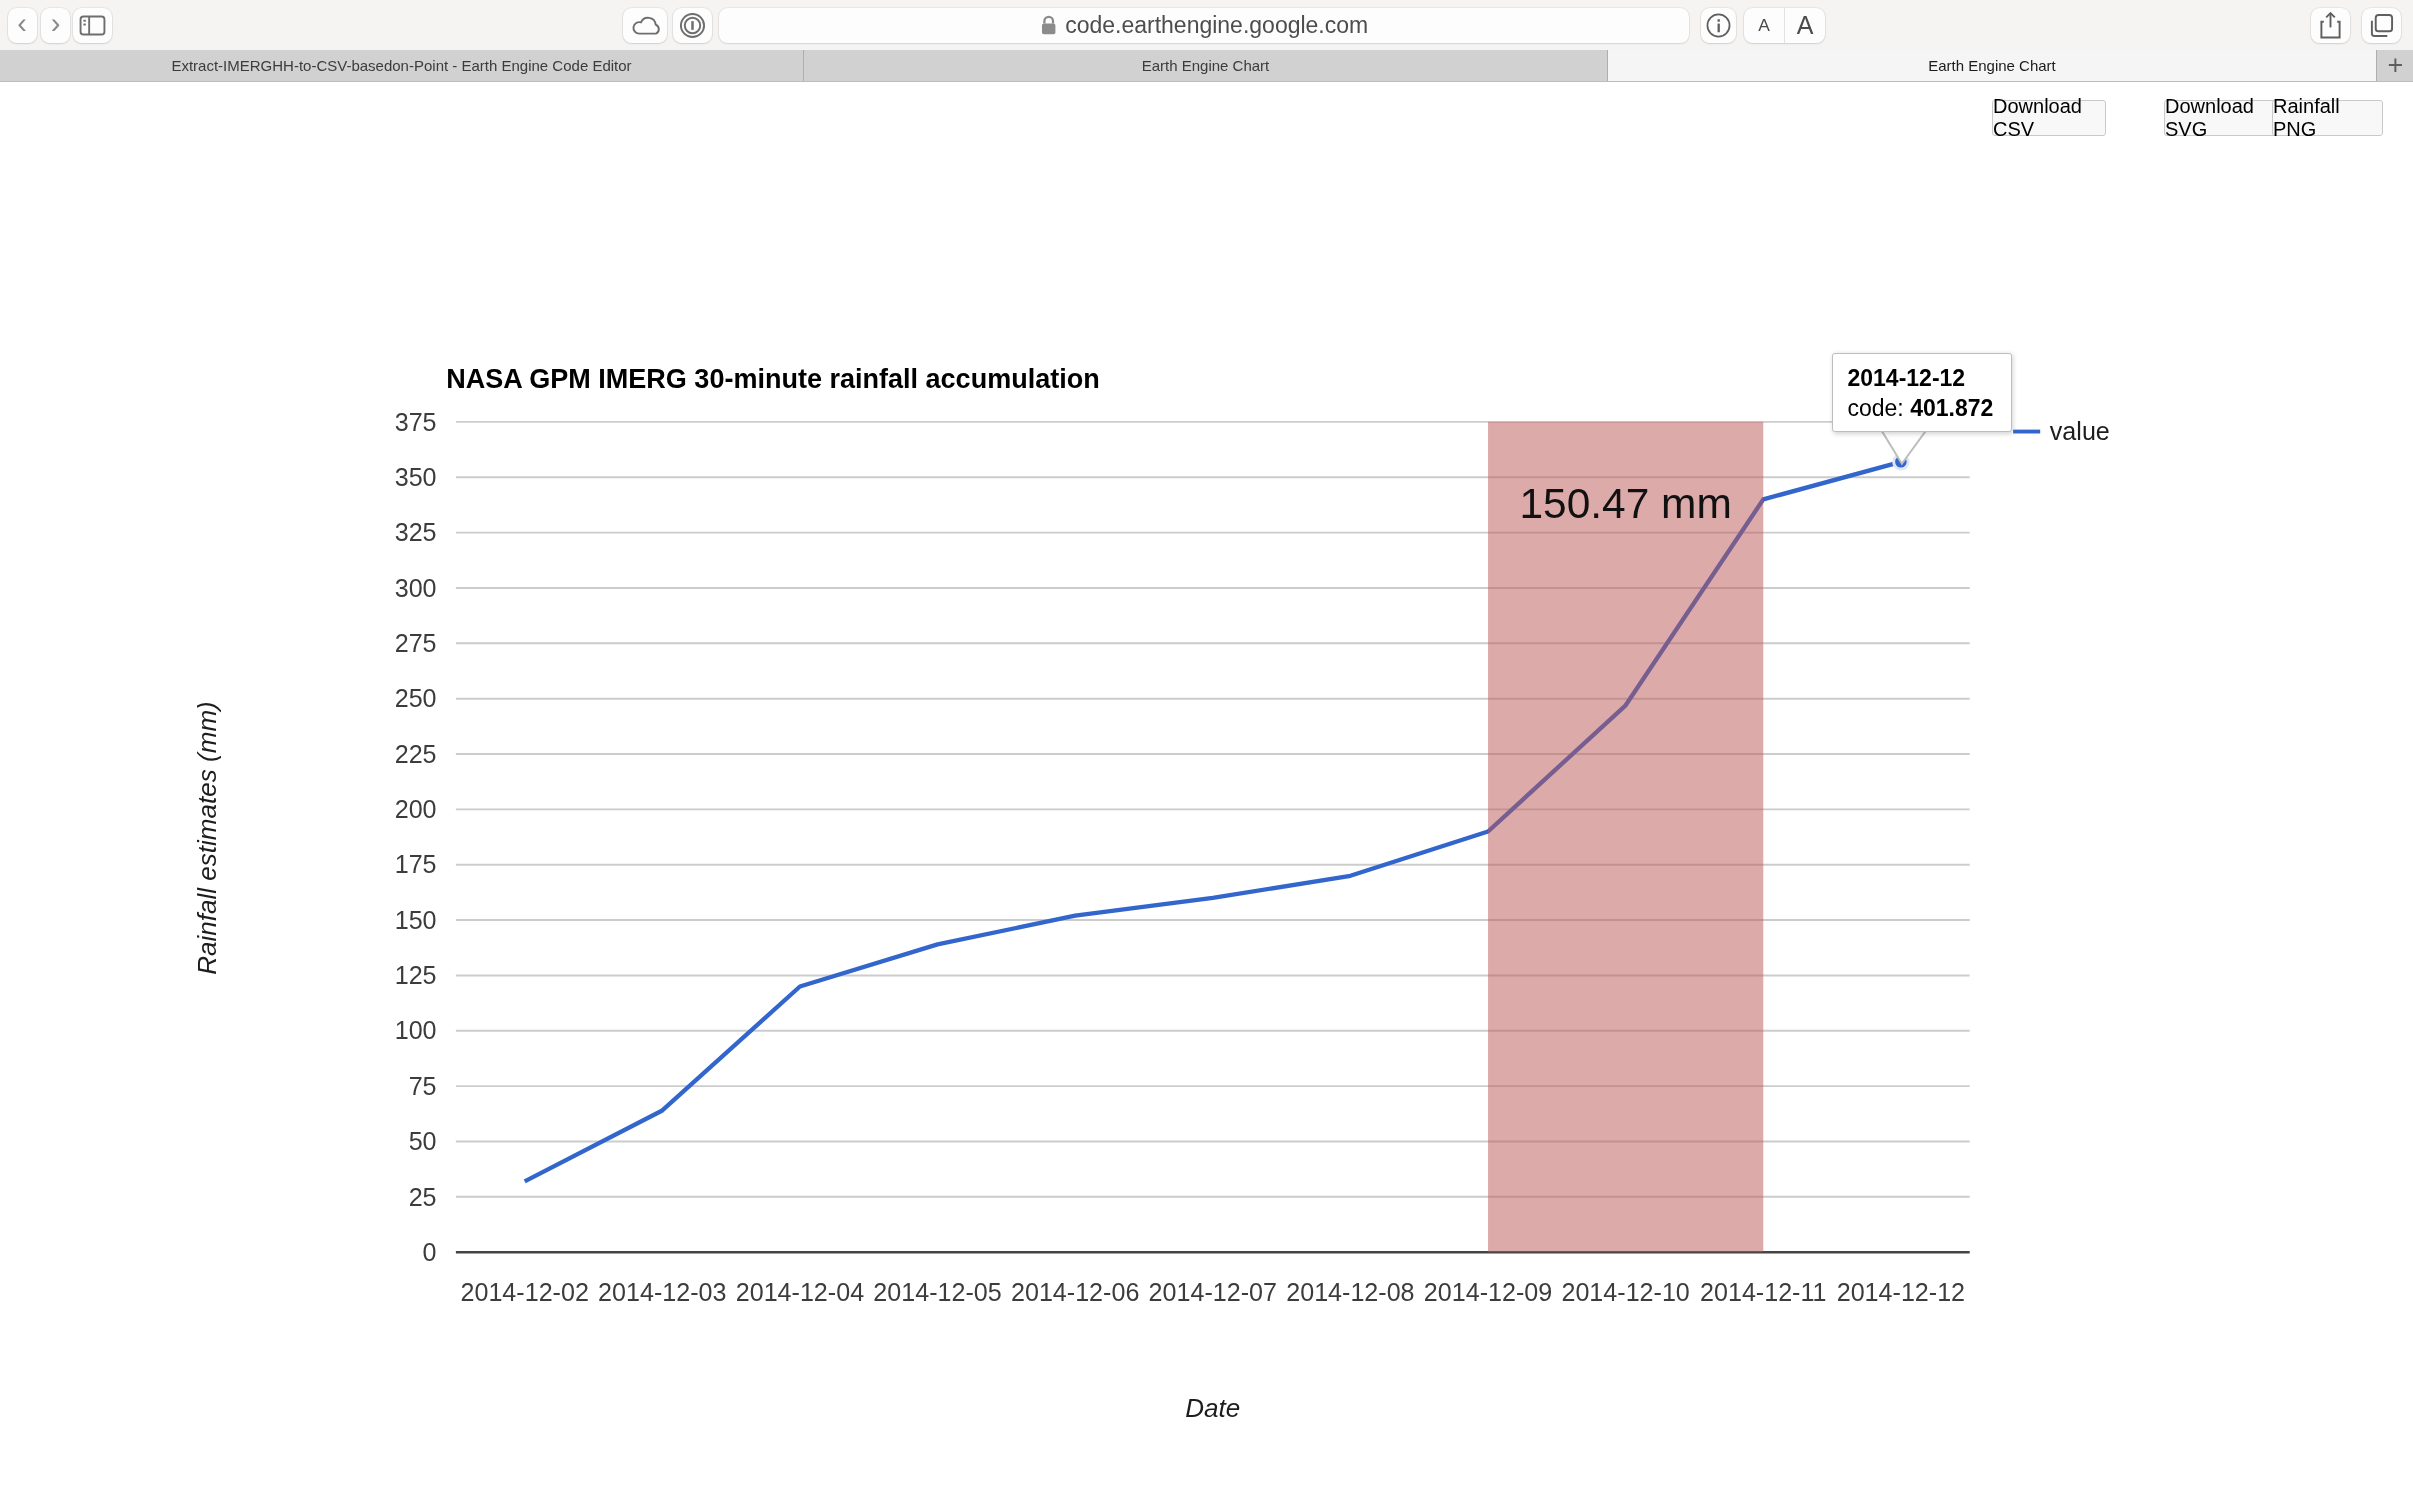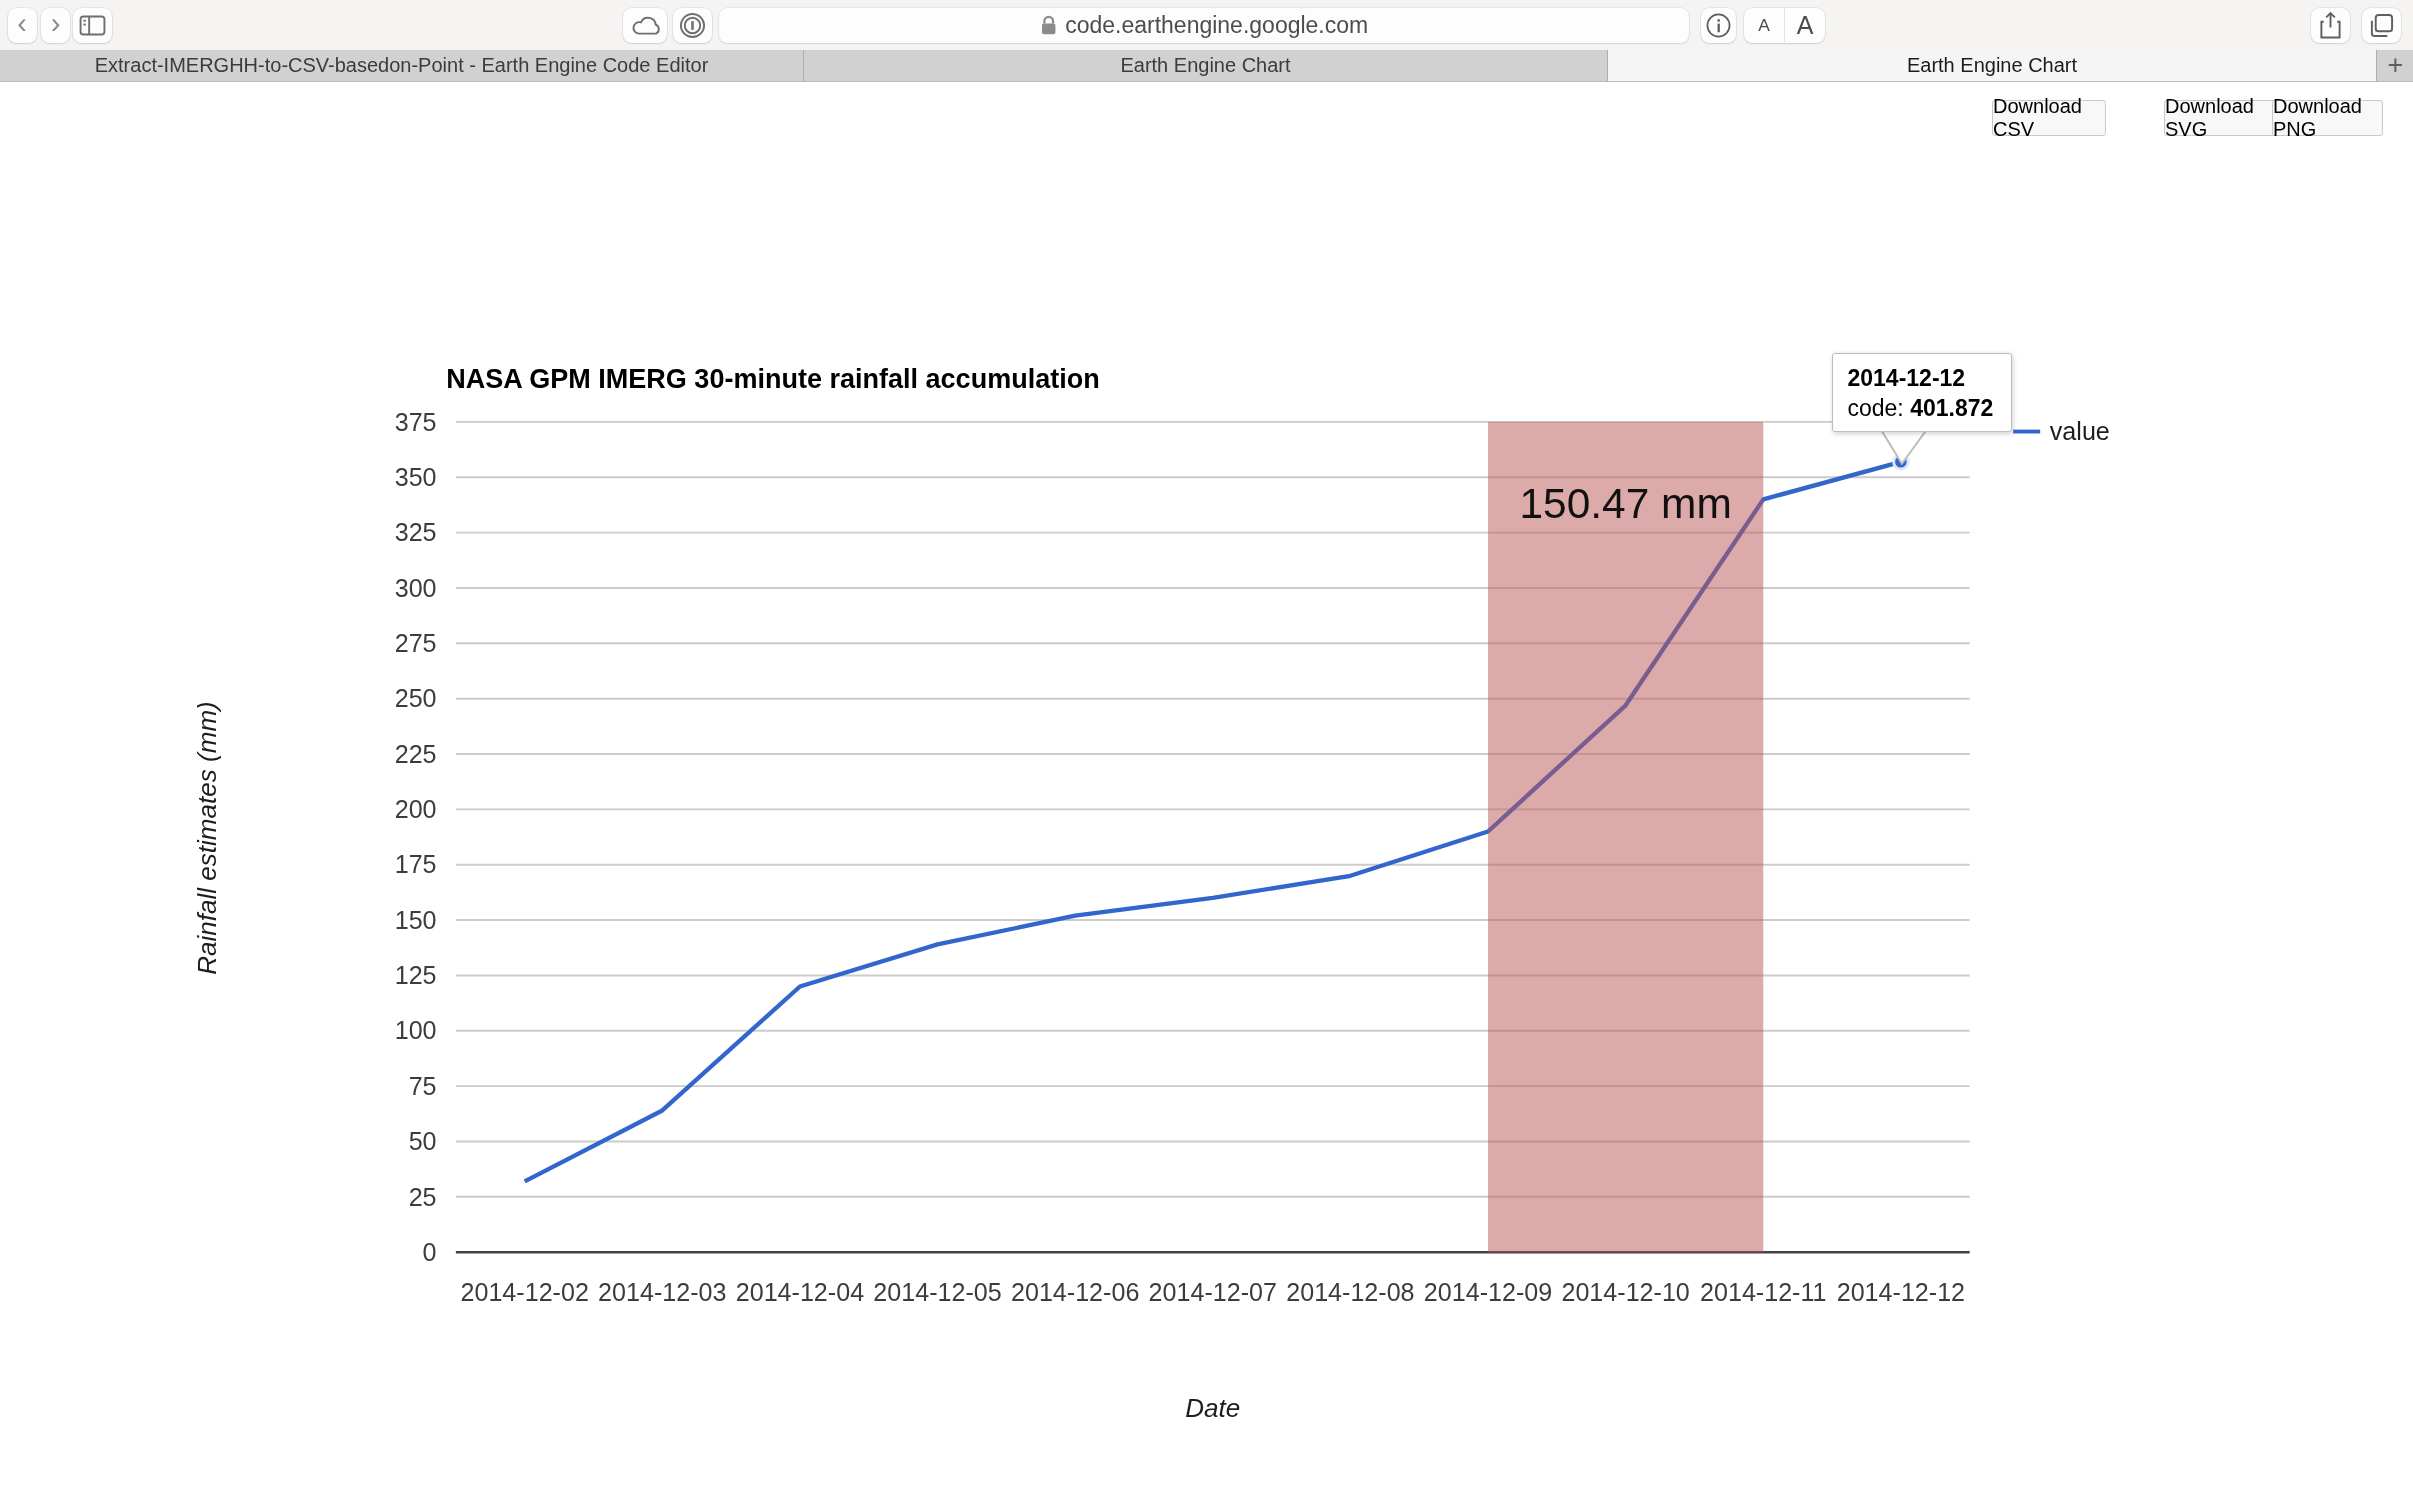--- a/index.html
+++ b/index.html
@@ -31,21 +31,21 @@
   .segbtn>div{flex:1;display:flex;align-items:center;justify-content:center;}
   .segbtn>div:first-child{border-right:1px solid #e2e2e2;font-size:17.4px;}
   .segbtn>div:last-child{font-size:25px;}
   
   .tabbar{
     position:absolute;top:50px;left:0;width:2414px;height:31px;
     background:#d2d1d1;border-bottom:1px solid #bcbcbc;display:flex;
   }
   .tab{
     height:31px;display:flex;align-items:center;justify-content:center;
-    font-size:20px;color:#3c3c3c;border-right:1px solid #aeaeae;
+    font-size:15px;color:#3c3c3c;border-right:1px solid #aeaeae;
     white-space:nowrap;overflow:hidden;box-sizing:border-box;
   }
   .tab.active{background:#f5f5f5;color:#1c1c1c;}
   .newtab{
     width:37px;height:31px;display:flex;align-items:center;justify-content:center;
     font-size:27px;color:#5e5e5e;
   }
   
   .dlbtn{
     position:absolute;top:100px;height:36px;border:1px solid #c9c9c9;border-radius:2.9px;
@@ -192,15 +192,15 @@
 <div class="tabbar" id="tabbar">
     <div class="tab" style="width: 804px;">Extract-IMERGHH-to-CSV-basedon-Point - Earth Engine Code Editor</div>
     <div class="tab" style="width: 804px;">Earth Engine Chart</div>
     <div class="tab active" style="width: 769px;">Earth Engine Chart</div>
     <div class="newtab">+</div>
   </div>
 
 <div id="dlbtns">
     <div class="dlbtn" style="left: 1992px; width: 114px;">Download CSV</div>
     <div class="dlbtn" style="left: 2132px; width: 116px; margin-left: 32px;">Download SVG</div>
-    <div class="dlbtn" style="left: 2272px; width: 111px;">Download PNG</div>
+    <div class="dlbtn" style="left: 2272px; width: 111px;">Rainfall PNG</div>
   </div>
 
 
 </body></html>

